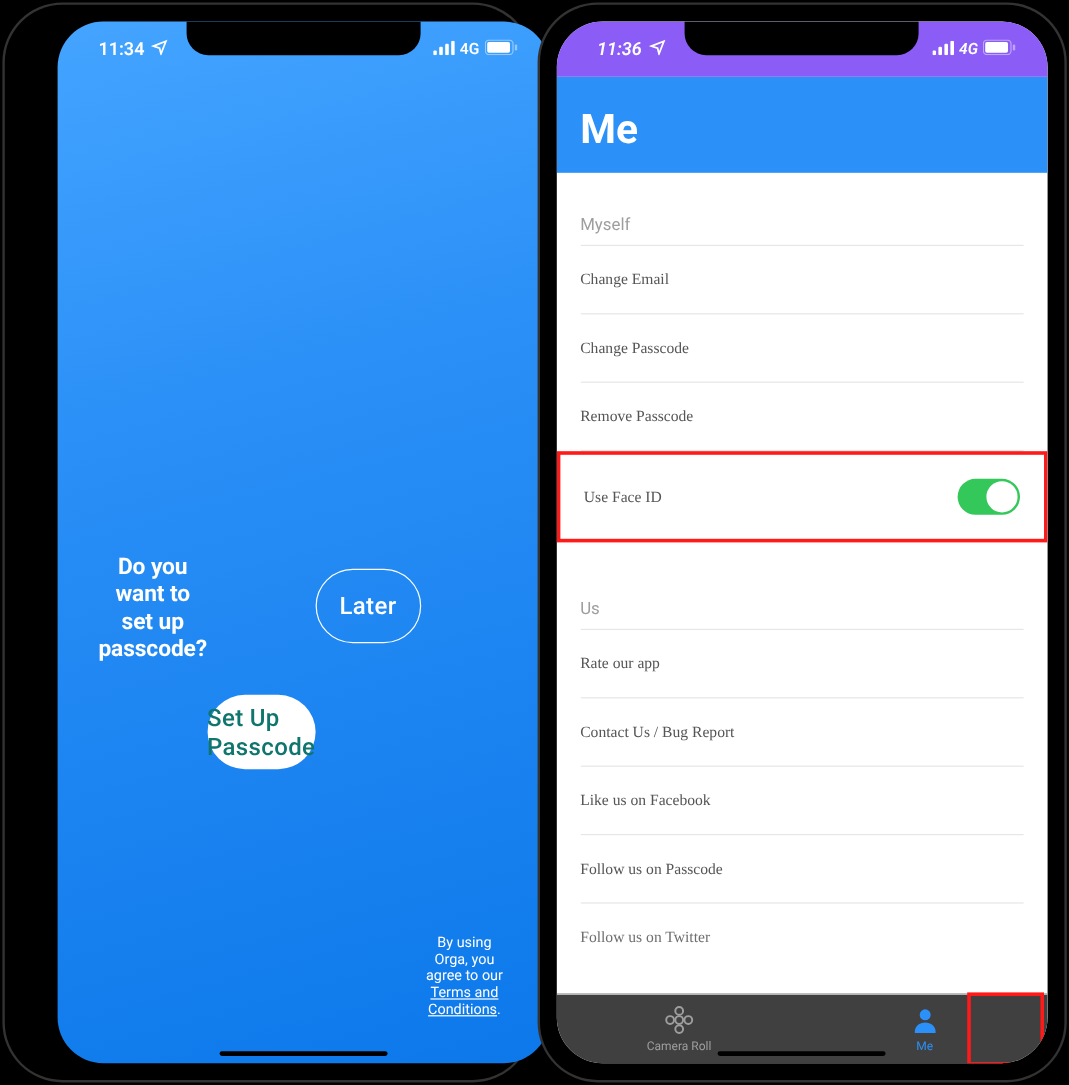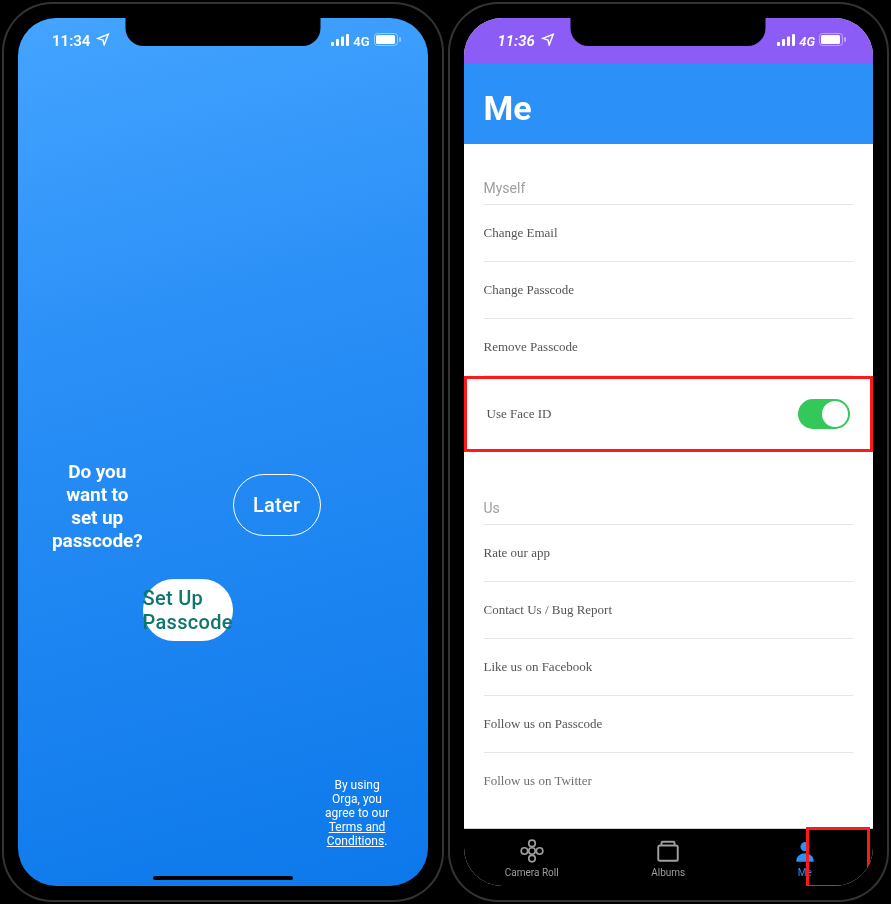--- a/index.html
+++ b/index.html
@@ -63,20 +63,21 @@
       position: relative;
       z-index: 50;
     }
     .status-left { display: flex; align-items: center; gap: 6px; }
     .status-right { display: flex; align-items: center; gap: 4px; }
 
     
     .screen-1 {
       background: linear-gradient(165deg, #44a4ff 0%, #2b90f7 35%, #0c78ea 100%);
       color: #fff;
+      margin-left: 30px;
     }
     .screen-1 .status-bar { color: #fff; }
     .body-1 {
       flex: 1;
       display: flex;
       flex-direction: row;
       align-items: center;
       padding: 0 34px;
     }
     .prompt-text {
@@ -176,21 +177,21 @@
       top: 2px;
       width: 26px;
       height: 26px;
       border-radius: 50%;
       background: #fff;
     }
     .last-row { border-bottom: none; opacity: 0.85; }
     .tabbar {
       height: 58px;
       display: flex;
-      background: #000000;
+      background: #404040;
       border-top: 0.5px solid #d0d0d0;
       position: relative;
     }
     .tab {
       flex: 1;
       display: flex;
       flex-direction: column;
       align-items: center;
       justify-content: center;
       gap: 1px;
@@ -330,29 +331,20 @@
           <svg viewBox="0 0 24 24" fill="none" stroke="currentColor" stroke-width="1.5">
               <circle cx="12" cy="12" r="3"></circle>
               <circle cx="12" cy="5" r="3"></circle>
               <circle cx="12" cy="19" r="3"></circle>
               <circle cx="5" cy="12" r="3"></circle>
               <circle cx="19" cy="12" r="3"></circle>
             </svg>
         </span>
         <span>Camera Roll</span>
       </div>
-      <div class="tab">
-        <span>
-          <svg viewBox="0 0 24 24" fill="none" stroke="currentColor" stroke-width="1.8">
-              <rect x="3" y="7" width="18" height="14" rx="1.5"></rect>
-              <path d="M6 7V4.5c0-.5.5-1 1-1h10c.5 0 1 .5 1 1V7"></path>
-            </svg>
-        </span>
-        <span>Albums</span>
-      </div>
       <div class="tab active">
         <span>
           <svg viewBox="0 0 24 24" fill="currentColor">
               <circle cx="12" cy="8" r="4.2"></circle>
               <path d="M4 21c0-4.1 3.6-7 8-7s8 2.9 8 7v1H4v-1z"></path>
             </svg>
         </span>
         <span>Me</span>
       </div>
       <div class="tab-highlight"></div>

